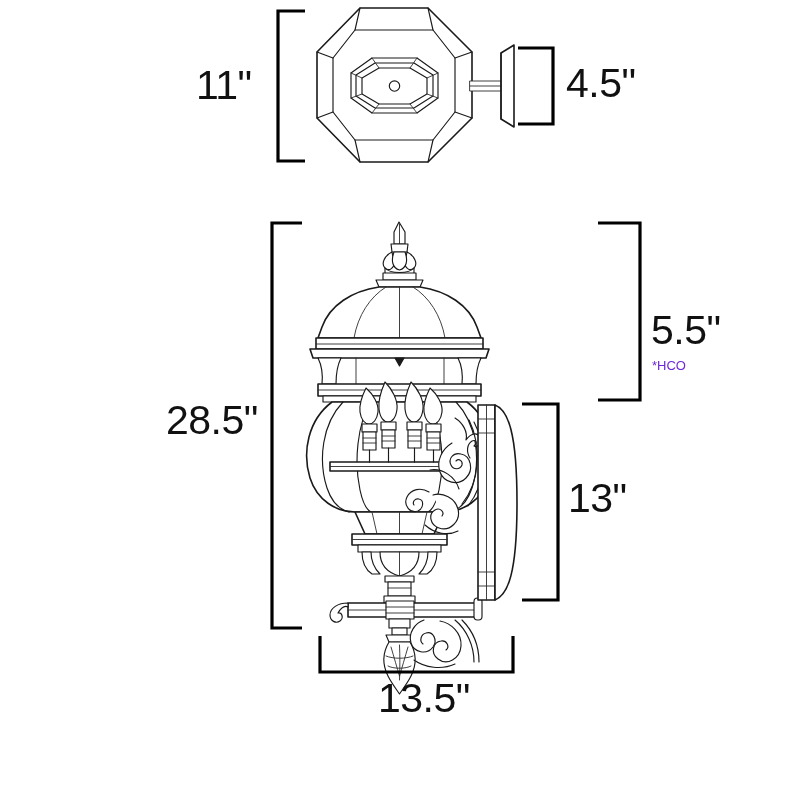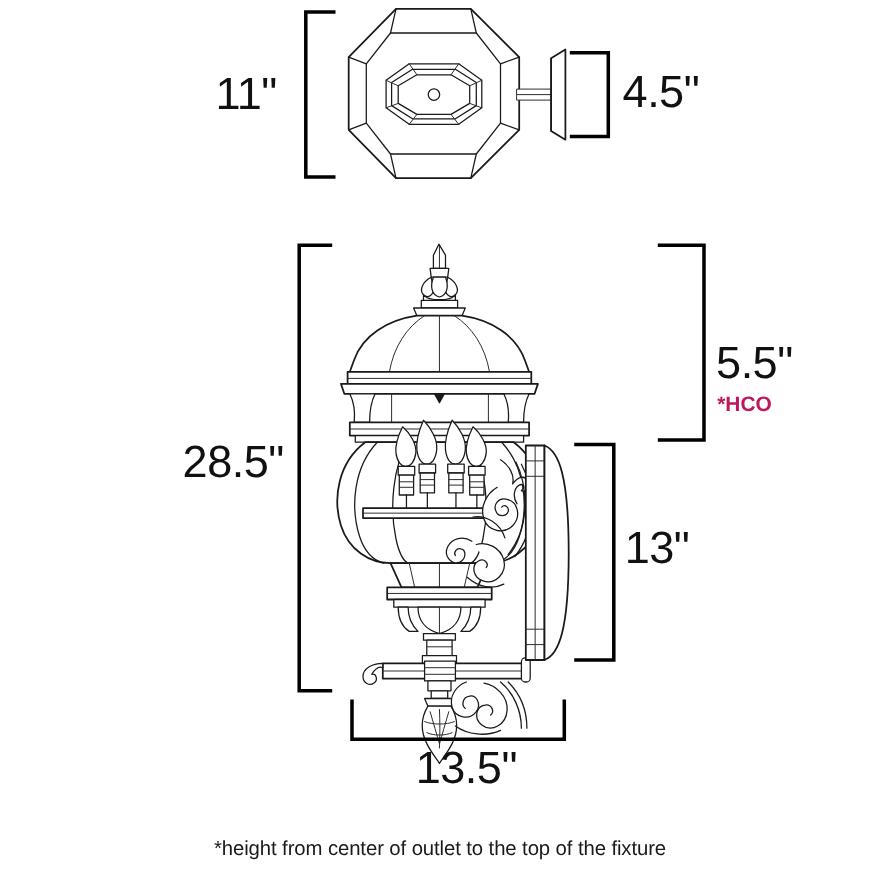--- a/index.html
+++ b/index.html
@@ -31,25 +31,24 @@
     font-family: "Liberation Sans", sans-serif;
     font-weight: 400;
     color: #111111;
     white-space: nowrap;
     line-height: 1;
     letter-spacing: -0.5px;
   }
   .dim-big { font-size: 41px; }
   .dim-sub {
     position: absolute;
-    font-size: 19px;
-    color: #be185d;
+    font-size: 13px;
+    color: #6d28d9;
     white-space: nowrap;
     letter-spacing: 0px;
-    font-weight: bold;
   }
   #footnote {
     position: absolute;
     left: 0;
     right: 0;
     top: 760px;
     text-align: center;
     font-size: 18.5px;
     color: #1a1a1a;
     letter-spacing: -0.1px;
@@ -335,15 +334,14 @@
   <div class="dim-label dim-big" style="left:166px; top:400px;">28.5"</div>
 
   <div class="dim-label dim-big" style="left:651px; top:310px;">5.5"</div>
 
   <div class="dim-sub" style="left:652px; top:358px;">*HCO</div>
 
   <div class="dim-label dim-big" style="left:568px; top:478px;">13"</div>
 
   <div class="dim-label dim-big" style="left:378px; top:678px;">13.5"</div>
 
-  <div id="footnote">*height from center of outlet to the top of the fixture</div>
 
 </div>
 
 </body></html>

